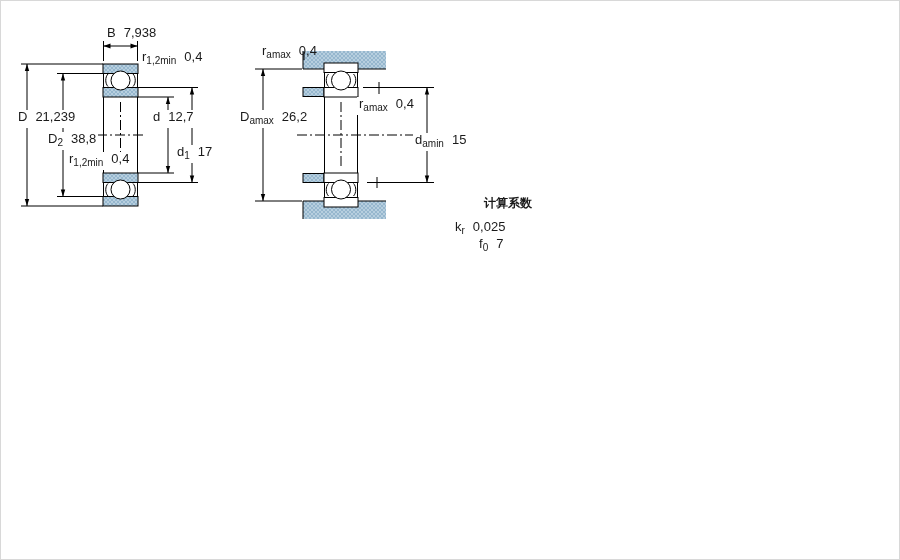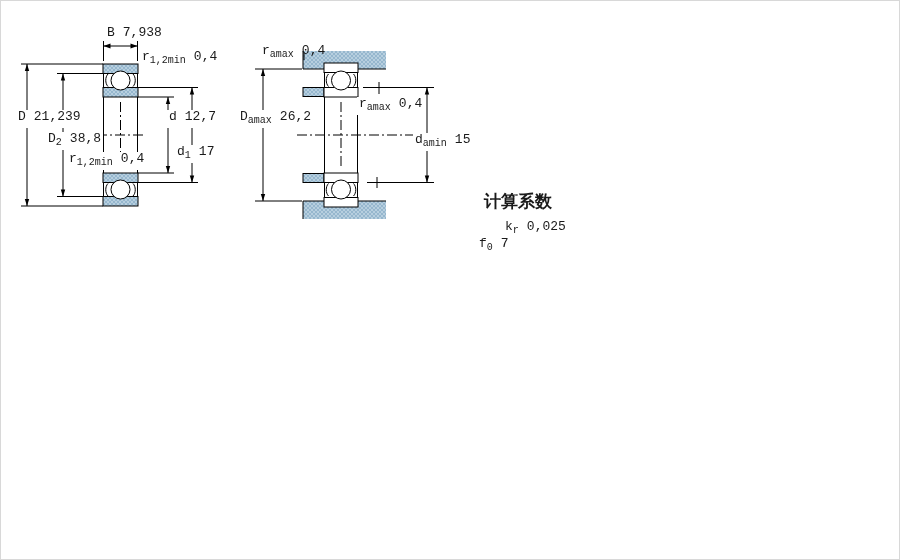--- a/index.html
+++ b/index.html
@@ -1,29 +1,29 @@
 <!DOCTYPE html>
 <html><head>
 <meta charset="utf-8">
 <style>
   html,body { margin:0; padding:0; background:#ffffff; }
   .canvas {
     position:relative; width:900px; height:560px; background:#ffffff;
     border:1px solid #d8d8d8; box-sizing:border-box;
-    font-family:Liberation Mono, monospace; overflow:hidden;
+    font-family:Liberation Sans, sans-serif; overflow:hidden;
   }
   .art { position:absolute; left:0; top:0; z-index:1; }
   .lbl {
     position:absolute; font-size:13px; color:#1a1a1a;
     white-space:nowrap; line-height:14px; z-index:2;
   }
   .lbl sub { font-size:10px; vertical-align:-3px; }
   .lbl .val { margin-left:8px; }
   .mask { background:#ffffff; padding:0 2px; }
-  .factors-title { font-weight:bold; font-size:17px; }
+  .factors-title { font-weight:bold; font-size:12px; }
 </style>
 </head>
 <body>
 
 <div class="canvas">
 
   <svg class="art" width="900" height="560" viewBox="0 0 900 560">
     <defs>
       <pattern id="stip" width="4" height="4" patternUnits="userSpaceOnUse">
         <rect width="4" height="4" fill="#b7cfdf"></rect>
@@ -143,21 +143,21 @@
   </div>
 
   <div class="lbl" style="left:141px; top:49px">
     <span>r</span><sub>1,2min</sub><span class="val">0,4</span>
   </div>
 
   <div class="lbl mask" style="left:15px; top:109px">
     <span>D</span><sub></sub><span class="val">21,239</span>
   </div>
 
-  <div class="lbl mask" style="left:166px; top:109px">
+  <div class="lbl mask" style="left:150px; top:109px">
     <span>d</span><sub></sub><span class="val">12,7</span>
   </div>
 
   <div class="lbl mask" style="left:45px; top:131px">
     <span>D</span><sub>2</sub><span class="val">38,8</span>
   </div>
 
   <div class="lbl mask" style="left:174px; top:144px">
     <span>d</span><sub>1</sub><span class="val">17</span>
   </div>
@@ -177,21 +177,21 @@
   <div class="lbl mask" style="left:356px; top:96px">
     <span>r</span><sub>amax</sub><span class="val">0,4</span>
   </div>
 
   <div class="lbl mask" style="left:412px; top:132px">
     <span>d</span><sub>amin</sub><span class="val">15</span>
   </div>
 
   <div class="lbl factors-title" style="left:483px; top:195px">计算系数</div>
 
-  <div class="lbl" style="left:504px; top:219px">
+  <div class="lbl" style="left:454px; top:219px">
     <span>k</span><sub>r</sub><span class="val">0,025</span>
   </div>
 
   <div class="lbl" style="left:478px; top:236px">
     <span>f</span><sub>0</sub><span class="val">7</span>
   </div>
 
 </div>
 
 </body></html>

